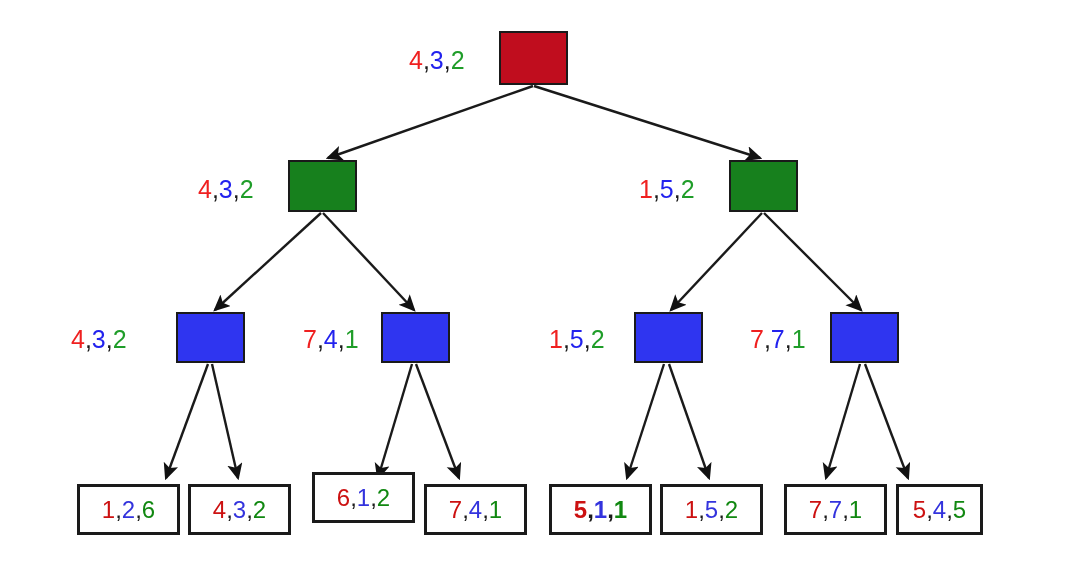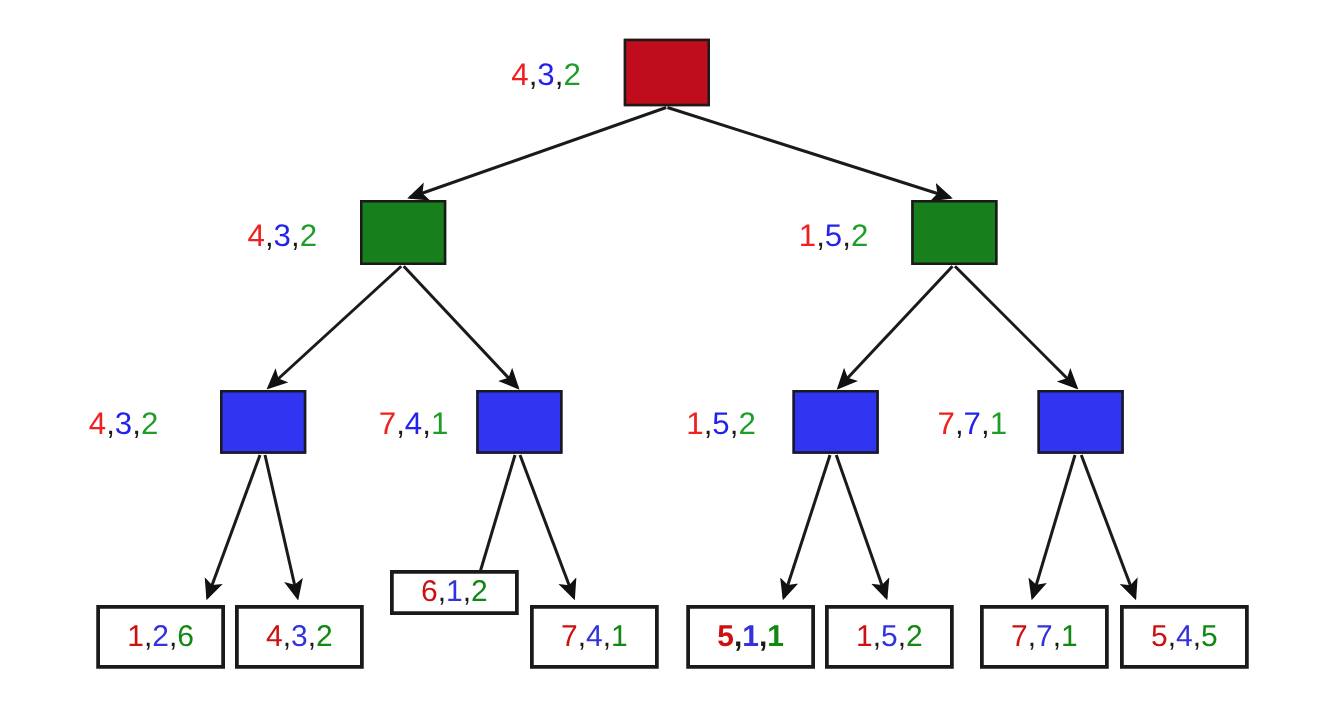--- a/index.html
+++ b/index.html
@@ -114,33 +114,33 @@
       <div class="node level2" style="left: 830px; top: 312px; width: 69px; height: 51px;"></div>
       <div class="label" style="left: 750px; top: 327px;"><span class="c-r">7</span><span class="sep">,</span><span class="c-b">7</span><span class="sep">,</span><span class="c-g">1</span></div>
     </div>
   <div id="leaf-layer">
       <div class="leaf" style="left: 77px; top: 484px; width: 103px; height: 51px;">
         <div class="label"><span class="c-r">1</span><span class="sep">,</span><span class="c-b">2</span><span class="sep">,</span><span class="c-g">6</span></div>
       </div>
       <div class="leaf" style="left: 188px; top: 484px; width: 103px; height: 51px;">
         <div class="label"><span class="c-r">4</span><span class="sep">,</span><span class="c-b">3</span><span class="sep">,</span><span class="c-g">2</span></div>
       </div>
-      <div class="leaf" style="left: 312px; top: 456px; width: 103px; height: 36px;">
+      <div class="leaf" style="left: 312px; top: 472px; width: 103px; height: 51px;">
         <div class="label"><span class="c-r">6</span><span class="sep">,</span><span class="c-b">1</span><span class="sep">,</span><span class="c-g">2</span></div>
       </div>
       <div class="leaf" style="left: 424px; top: 484px; width: 103px; height: 51px;">
         <div class="label"><span class="c-r">7</span><span class="sep">,</span><span class="c-b">4</span><span class="sep">,</span><span class="c-g">1</span></div>
       </div>
       <div class="leaf" style="left: 549px; top: 484px; width: 103px; height: 51px; font-weight: bold;">
         <div class="label"><span class="c-r">5</span><span class="sep">,</span><span class="c-b">1</span><span class="sep">,</span><span class="c-g">1</span></div>
       </div>
       <div class="leaf" style="left: 660px; top: 484px; width: 103px; height: 51px;">
         <div class="label"><span class="c-r">1</span><span class="sep">,</span><span class="c-b">5</span><span class="sep">,</span><span class="c-g">2</span></div>
       </div>
       <div class="leaf" style="left: 784px; top: 484px; width: 103px; height: 51px;">
         <div class="label"><span class="c-r">7</span><span class="sep">,</span><span class="c-b">7</span><span class="sep">,</span><span class="c-g">1</span></div>
       </div>
-      <div class="leaf" style="left: 896px; top: 484px; width: 103px; height: 51px;">
+      <div class="leaf" style="left: 896px; top: 484px; width: 87px; height: 51px;">
         <div class="label"><span class="c-r">5</span><span class="sep">,</span><span class="c-b">4</span><span class="sep">,</span><span class="c-g">5</span></div>
       </div>
     </div>
 
 </div>
 
 </body></html>

